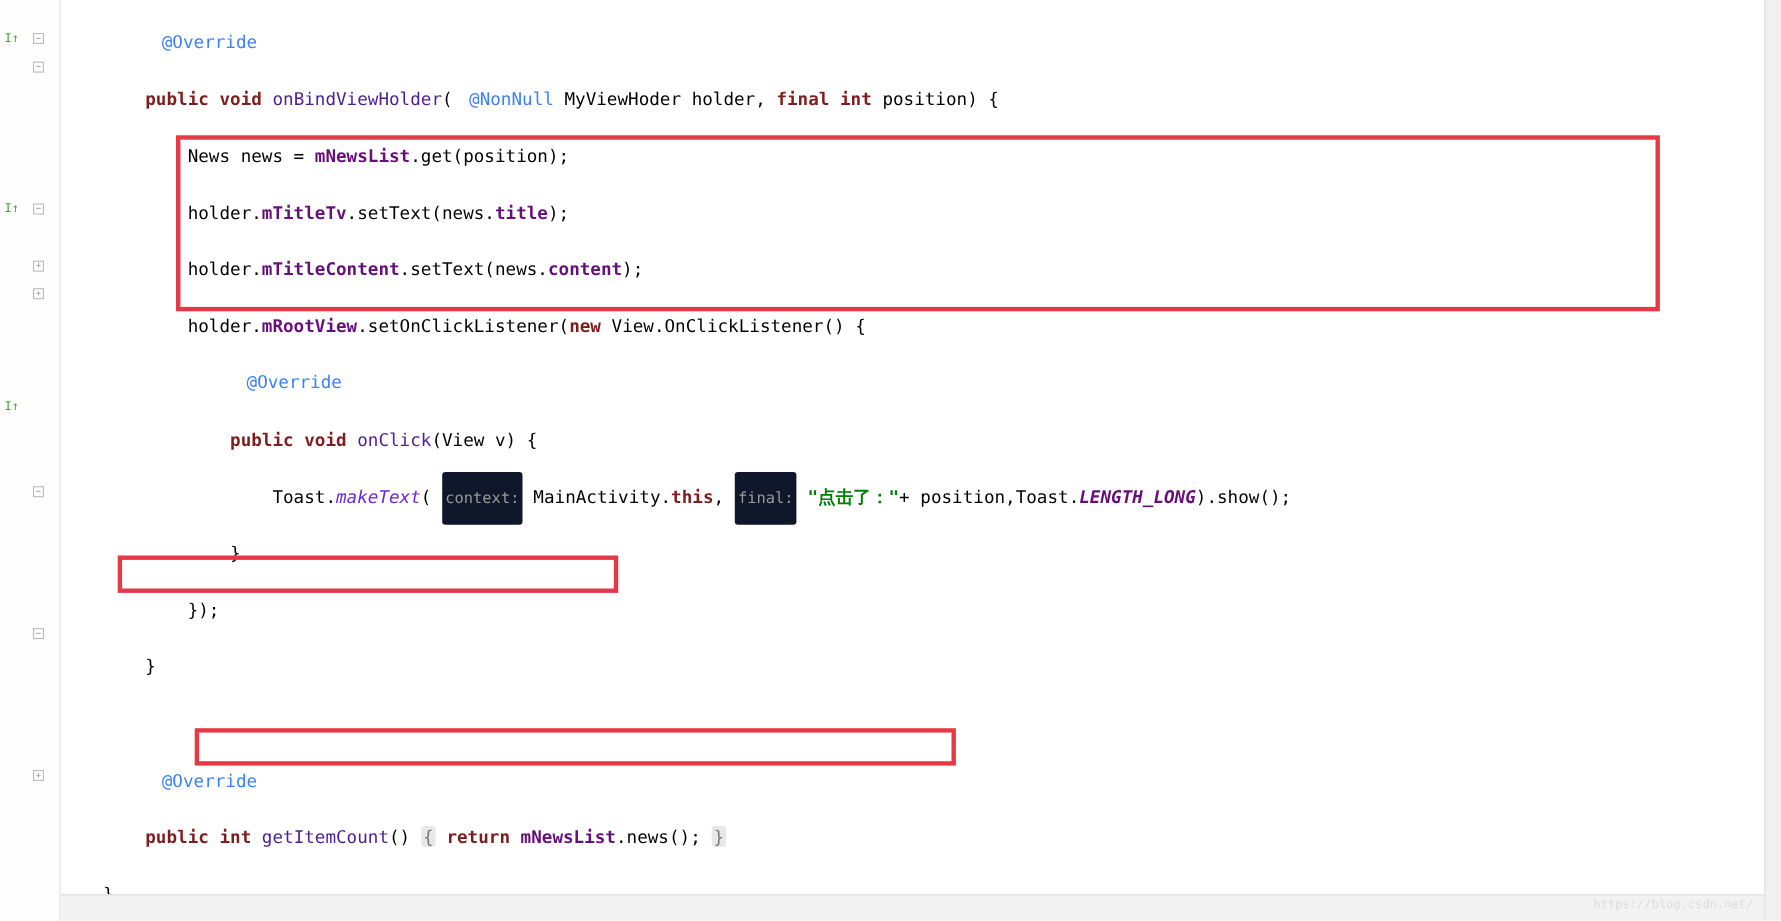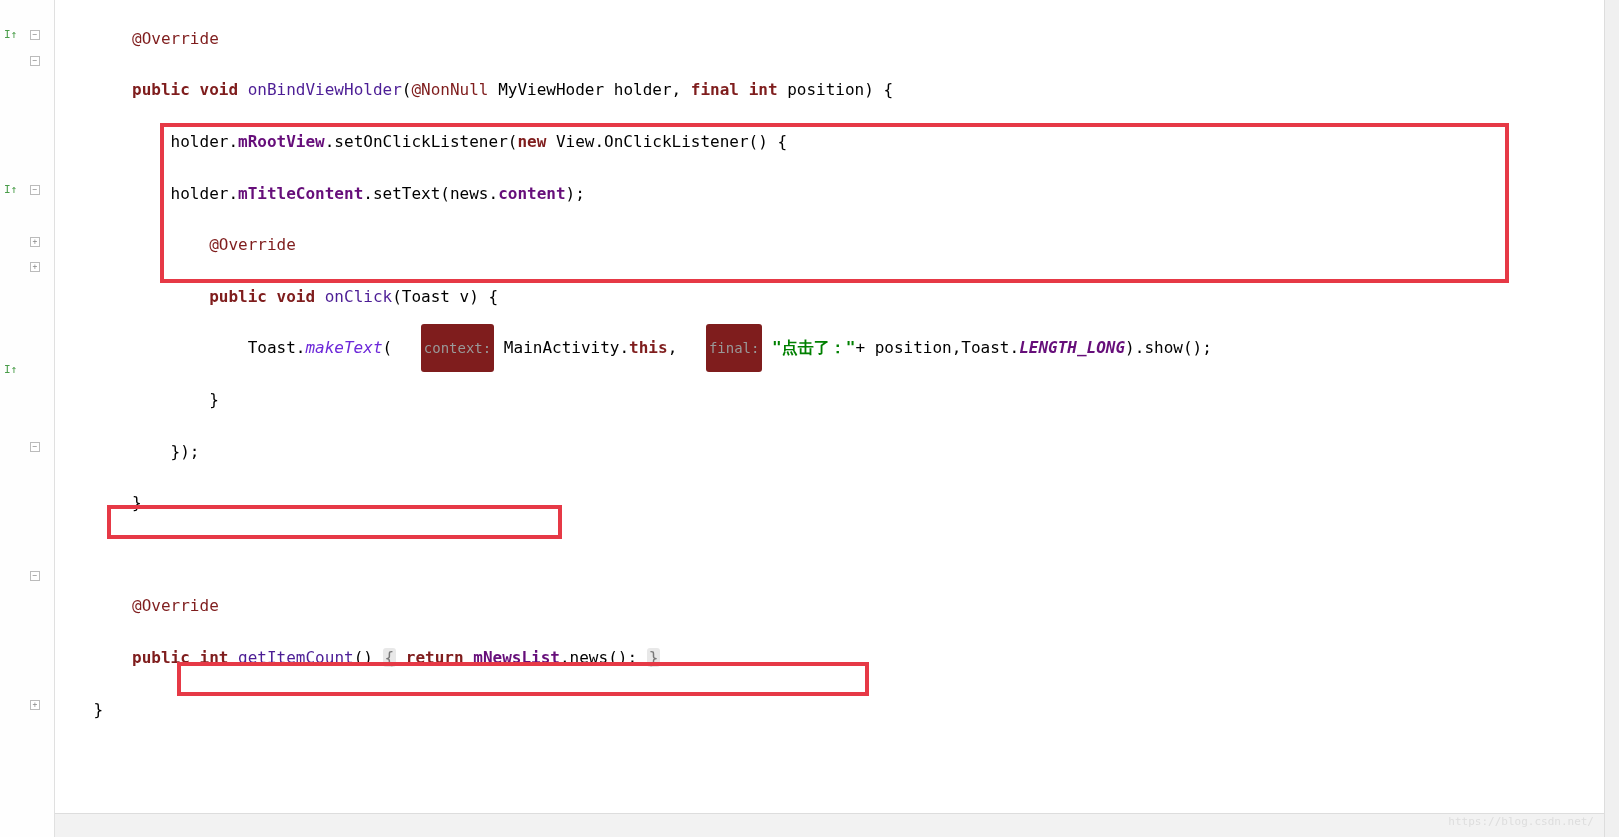--- a/index.html
+++ b/index.html
@@ -43,27 +43,27 @@
     .editor {
       flex: 1;
       padding: 0;
       line-height: 25.8px;
       white-space: pre;
       position: relative;
       overflow: hidden;
     }
     .line { height: 25.8px; }
     .kw { color: #7f1d1d; font-weight: bold; }
-    .anno { color: #7f1d1d; }
+    .anno { color: #3b82f6; margin-left: 15px; }
     .str { color: #008000; font-weight: bold; }
     .field { color: #660E7A; font-weight: bold; }
     .field-italic { color: #660E7A; font-weight: bold; font-style: italic; text-align: center; }
     .method { color: #4c1d95; }
     .static-method { color: #6d28d9; font-style: italic; }
-    .hint { color: #999; background: #7f1d1d; padding: 16px 3px; border-radius: 3px; font-size: 14px; margin-left: 19px; }
+    .hint { color: #999; background: #0f172a; padding: 16px 3px; border-radius: 3px; font-size: 14px; }
     .fold-brace { color: #777; background: #e8e8e8; border-radius: 3px; padding: 0 2px; }
     .highlight-box {
       position: absolute;
       border: 4px solid #e63946;
       pointer-events: none;
     }
     .box1 { top: 123px; left: 105px; width: 1349px; height: 160px; }
     .box2 { top: 505px; left: 52px; width: 455px; height: 34px; }
     .box3 { top: 662px; left: 122px; width: 692px; height: 34px; }
     .scrollbar {
@@ -106,24 +106,26 @@
   <div class="fold-icon" style="top:262px">+</div>
   <div class="gutter-icon impl-icon" style="top:363px">I↑</div>
   <div class="fold-icon" style="top:442px">−</div>
   <div class="fold-icon" style="top:571px">−</div>
   <div class="fold-icon" style="top:700px">+</div>
 </div>
 
 <div class="editor">
 <div class="line">        <span class="anno">@Override</span></div>
 <div class="line">        <span class="kw">public</span> <span class="kw">void</span> <span class="method">onBindViewHolder</span>(<span class="anno">@NonNull</span> <span>MyViewHoder</span> <span>holder</span>, <span class="kw">final</span> <span class="kw">int</span> <span>position</span>) {</div>
+<div class="line">            <span>News</span> <span>news</span> = <span class="field">mNewsList</span><span>.get(position);</span></div>
+<div class="line">            <span>holder.</span><span class="field">mTitleTv</span><span>.setText(news.</span><span class="field">title</span>);</div>
+<div class="line">            <span>holder.</span><span class="field">mTitleContent</span><span>.setText(news.</span><span class="field">content</span>);</div>
 <div class="line">            <span>holder.</span><span class="field">mRootView</span><span>.setOnClickListener(</span><span class="kw">new</span> <span>View.OnClickListener() {</span></div>
-<div class="line">            <span>holder.</span><span class="field">mTitleContent</span><span>.setText(news.</span><span class="field">content</span>);</div>
 <div class="line">                <span class="anno">@Override</span></div>
-<div class="line">                <span class="kw">public</span> <span class="kw">void</span> <span class="method">onClick</span><span>(Toast v) {</span></div>
+<div class="line">                <span class="kw">public</span> <span class="kw">void</span> <span class="method">onClick</span><span>(View v) {</span></div>
 <div class="line">                    <span>Toast.</span><span class="static-method">makeText</span>( <span class="hint">context:</span> <span>MainActivity.</span><span class="kw">this</span>, <span class="hint">final:</span> <span class="str">"点击了："</span><span>+ position,Toast.</span><span class="field-italic">LENGTH_LONG</span><span>).show();</span></div>
 <div class="line">                }</div>
 <div class="line">            });</div>
 <div class="line">        }</div>
 <div class="line"></div>
 <div class="line">        <span class="anno">@Override</span></div>
 <div class="line">        <span class="kw">public</span> <span class="kw">int</span> <span class="method">getItemCount</span>() <span class="fold-brace">{</span> <span class="kw">return</span> <span class="field">mNewsList</span><span>.news();</span> <span class="fold-brace">}</span></div>
 <div class="line">    }</div>
 
 

